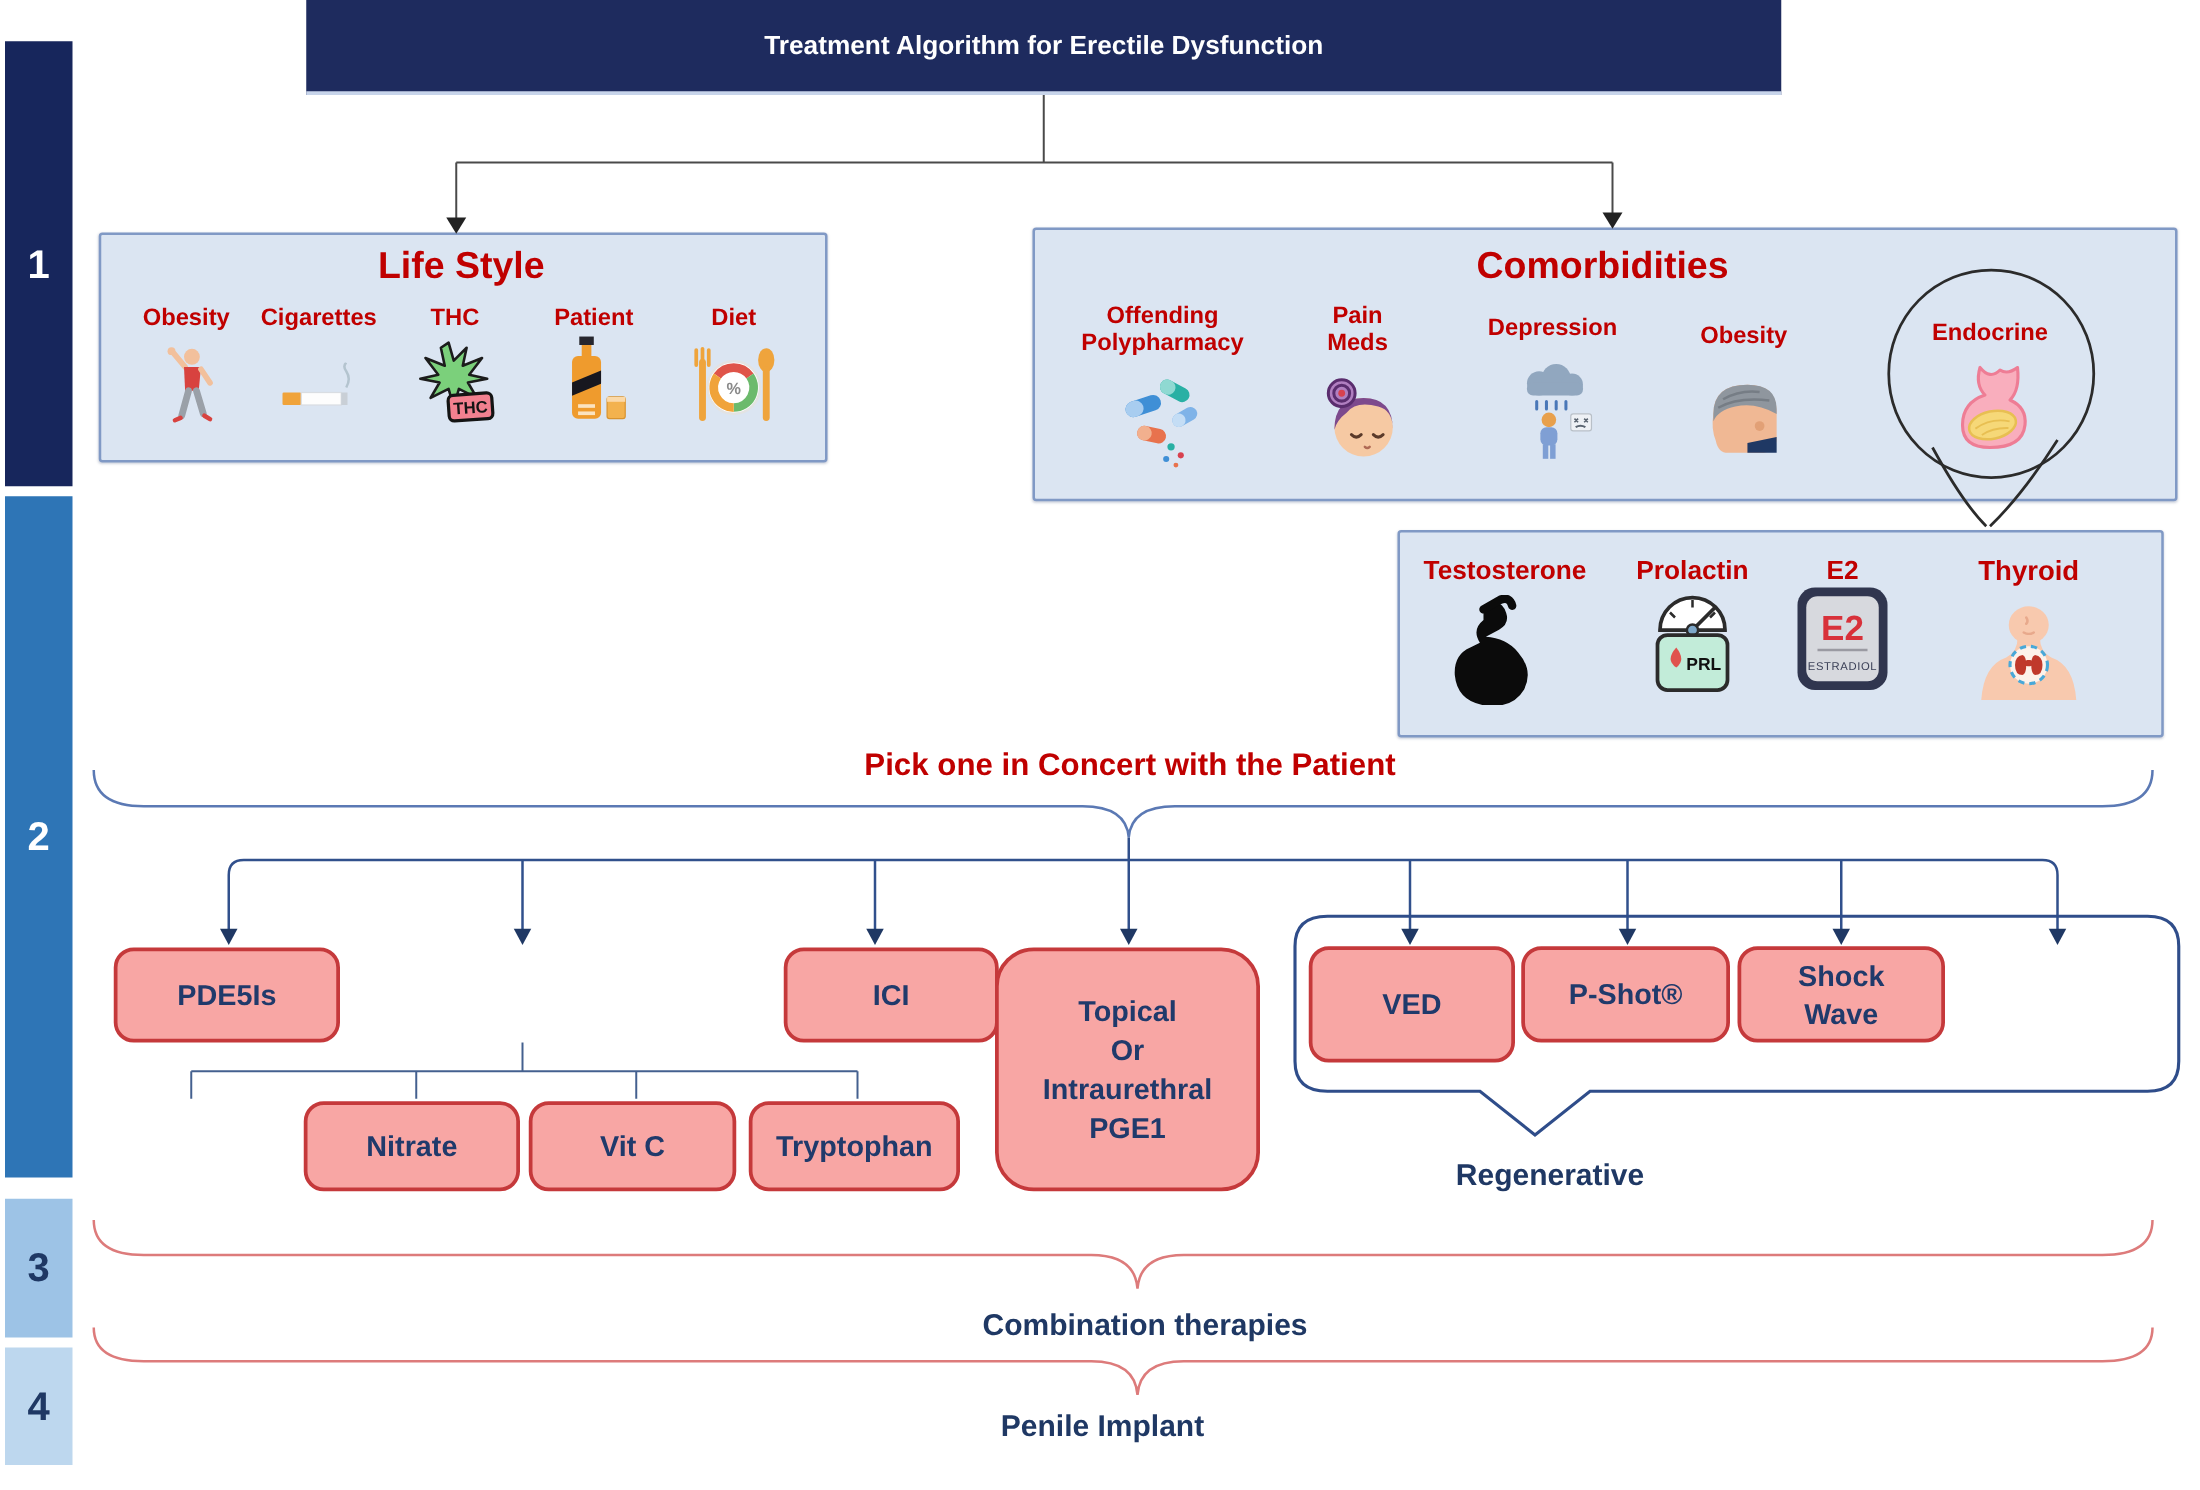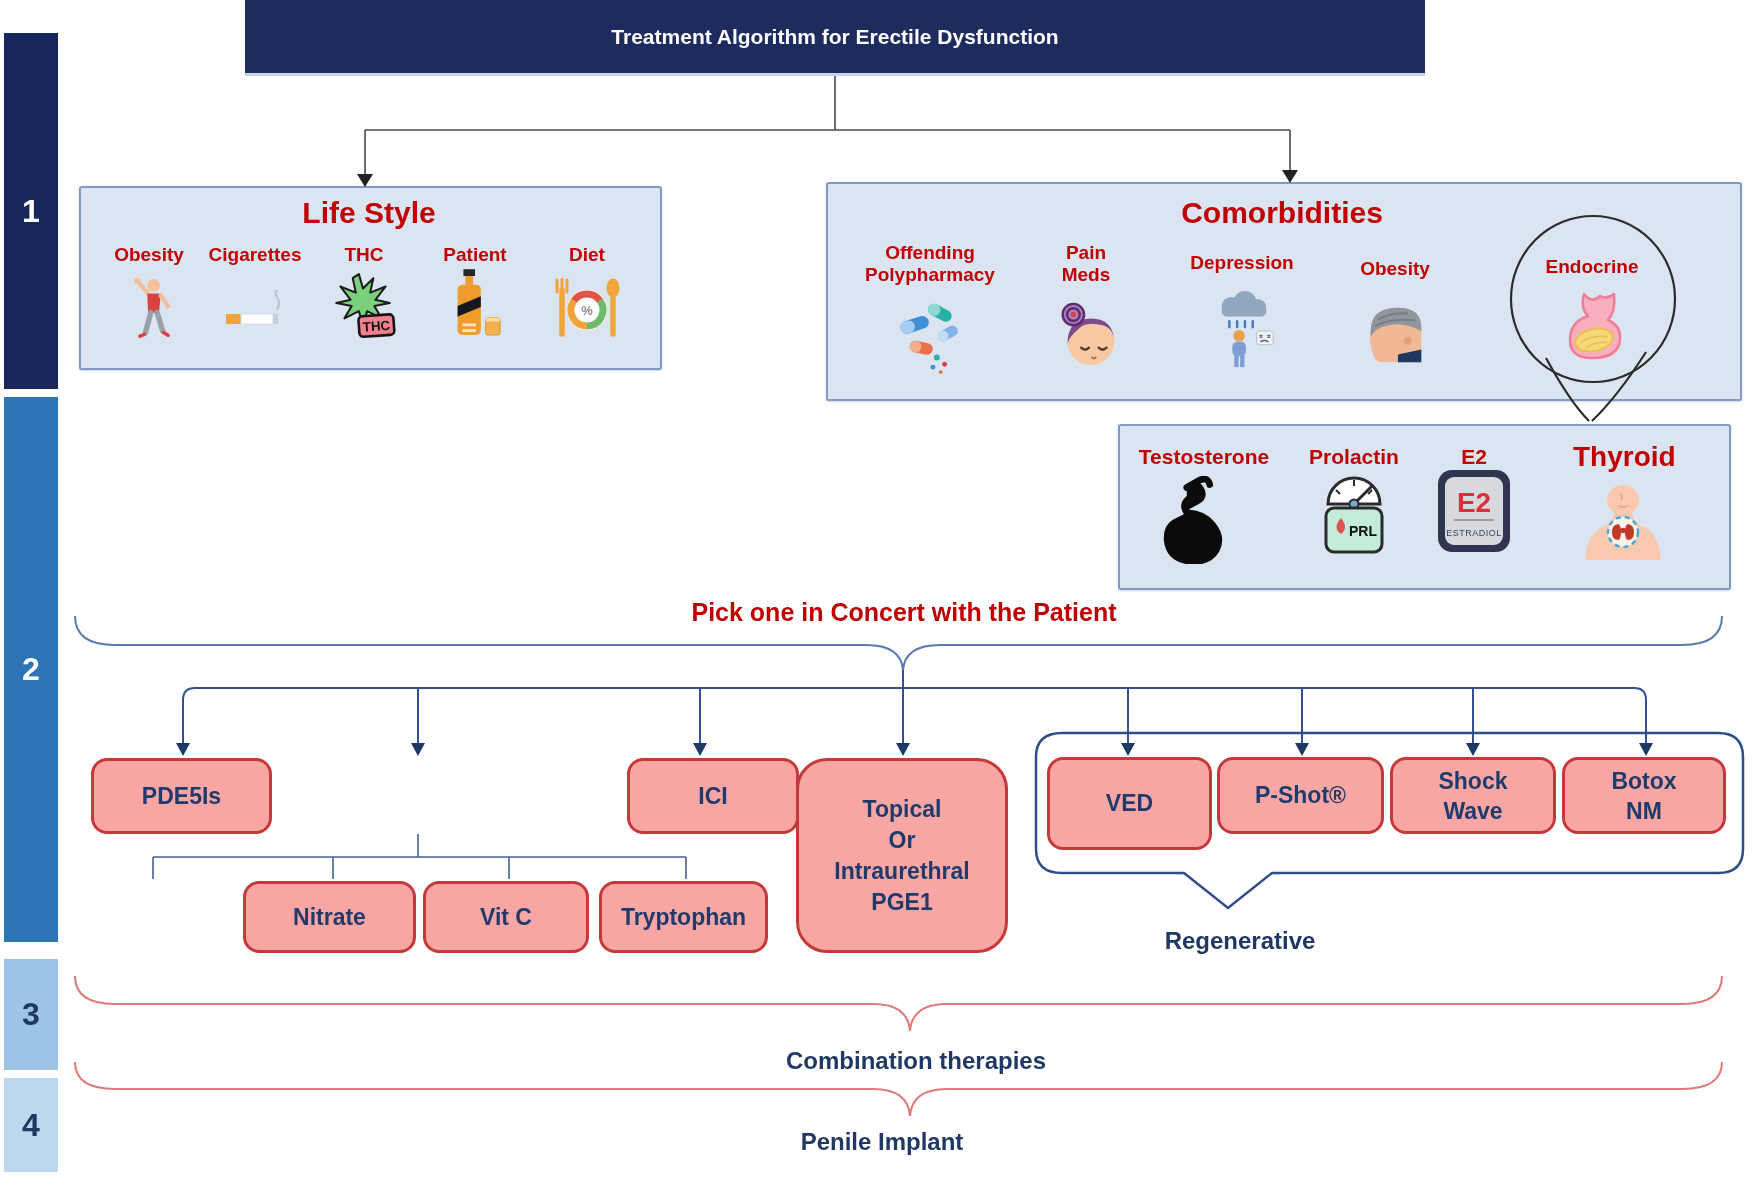--- a/index.html
+++ b/index.html
@@ -236,21 +236,21 @@
         <ellipse cx="38" cy="50" rx="19" ry="11" fill="#f6d878" stroke="#e8bf52" stroke-width="2"></ellipse>
         <path d="M24,50 Q38,44 52,50 M28,56 Q38,52 50,55" stroke="#e8bf52" stroke-width="1.5" fill="none"></path>
       </g>
     </svg>
   </span>
 
   <div class="abs panel" style="left:1118px;top:424px;width:609px;height:162px;"></div>
   <div class="abs itemlbl ctr" style="left:1134px;top:446px;width:140px;font-size:21px;">Testosterone</div>
   <div class="abs itemlbl ctr" style="left:1294px;top:446px;width:120px;font-size:21px;">Prolactin</div>
   <div class="abs itemlbl ctr" style="left:1434px;top:446px;width:80px;font-size:21px;">E2</div>
-  <div class="abs itemlbl ctr" style="left:1573px;top:446px;width:100px;font-size:28px;">Thyroid</div>
+  <div class="abs itemlbl ctr" style="left:1573px;top:446px;width:100px;font-size:22px;">Thyroid</div>
 
   <span class="abs icon" style="left:1158px;top:476px;">
     <svg width="92" height="88" viewBox="0 0 96 92">
       <path d="M30,12 q14,-12 19,3 q3,9 -6,14 l-11,6 q17,1 27,13 q13,15 5,31 q-10,17 -35,13 q-21,-4 -23,-25 q-1,-17 13,-23 l8,-4 q-7,-11 3,-19 Z" fill="#0b0b0b"></path>
       <path d="M30,12 l14,-8 q8,-3 10,5" fill="none" stroke="#0b0b0b" stroke-width="7" stroke-linecap="round"></path>
     </svg>
   </span>
   <span class="abs icon" style="left:1314px;top:466px;">
     <svg width="80" height="94" viewBox="0 0 80 94">
       <path d="M14,38 A26,26 0 0 1 66,38 Z" fill="#ffffff" stroke="#2b2b2b" stroke-width="3"></path>
@@ -300,24 +300,20 @@
   <div class="abs node" style="left:1047px;top:757px;width:165px;height:93px;">
     <span>VED</span>
   </div>
   <div class="abs node" style="left:1217px;top:757px;width:167px;height:77px;">
     <span>P-Shot®</span>
   </div>
   <div class="abs node mlines" style="left:1390px;top:757px;width:166px;height:77px;flex-direction:column;">
     <span>Shock</span>
     <span>Wave</span>
   </div>
-  <div class="abs node mlines" style="left:1562px;top:757px;width:164px;height:77px;flex-direction:column;">
-    <span>Botox</span>
-    <span>NM</span>
-  </div>
 
   <div class="abs node" style="left:243px;top:881px;width:173px;height:72px;">
     <span>Nitrate</span>
   </div>
   <div class="abs node" style="left:423px;top:881px;width:166px;height:72px;">
     <span>Vit C</span>
   </div>
   <div class="abs node" style="left:599px;top:881px;width:169px;height:72px;">
     <span>Tryptophan</span>
   </div>

